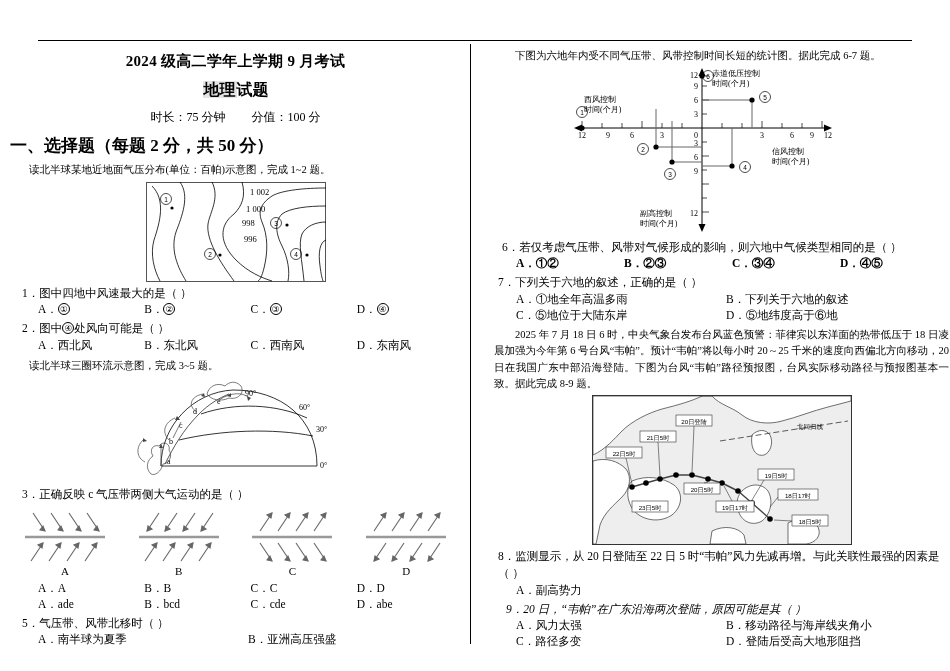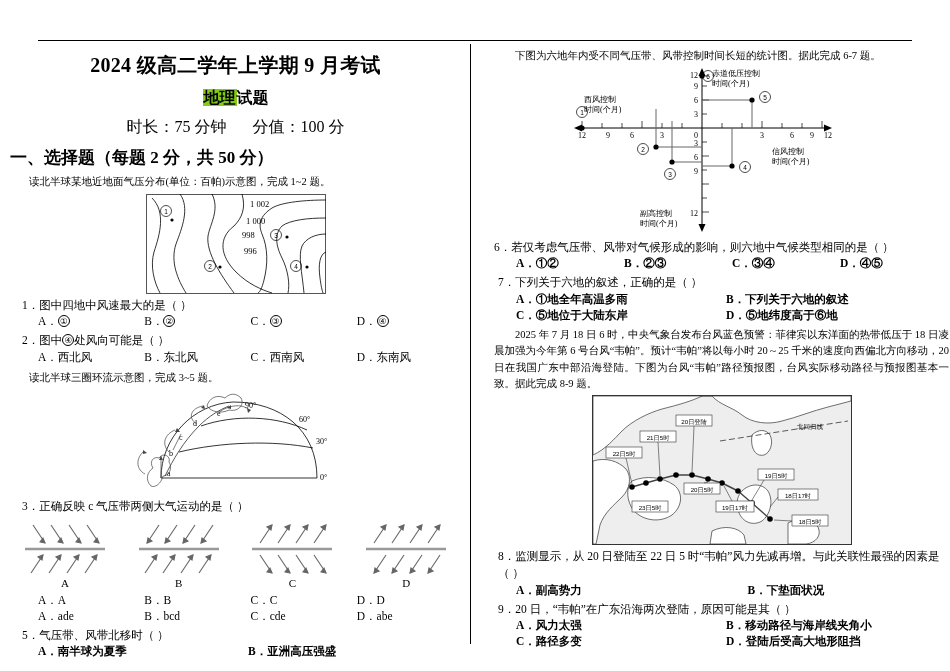--- a/index.html
+++ b/index.html
@@ -19,46 +19,46 @@
 
   
   .col { position: absolute; top: 44px; width: 455px; }
   .col-left { left: 8px; }
   .col-right { left: 494px; }
 
   
   .col-divider { position: absolute; left: 470px; top: 44px; width: 1px; height: 600px; background: #000; }
 
   .exam-title {
-    text-align: center; font-size: 20px; font-weight: bold;
+    text-align: center; font-size: 15px; font-weight: bold;
     letter-spacing: .3px; margin: 8px 0 0 0;
     font-family: "Liberation Serif", serif;
   }
   .exam-subject {
     text-align: center; font-size: 16px; font-weight: bold;
     margin: 9px 0 0 0;
   }
-  .hl { background: #84cc16; padding: 0 1px; }
-  .exam-meta { text-align: center; font-size: 16px; margin: 8px 0 0 0; }
+  .hl { background: #e5e5e5; padding: 0 1px; }
+  .exam-meta { text-align: center; font-size: 12px; margin: 8px 0 0 0; }
   .exam-meta .gap { display: inline-block; width: 26px; }
 
   .section-head { font-size: 17px; font-weight: bold; margin: 8px 0 0 2px; }
 
   .material {
     font-size: 10.5px; margin: 5px 0 0 0; text-indent: 2em;
     line-height: 1.5;
   }
   .material-j { text-indent: 2em; text-align: justify; }
 
   .q { font-size: 11.5px; margin: 3px 0 0 14px; line-height: 1.45; }
   .q-num { }
   .opts { display: flex; font-size: 11.5px; margin: 1px 0 0 30px; }
   .opts > div { }
   .opt-4 > div { width: 108px; }
-  .opt-2 > div { width: 210px; font-weight: bold; }
+  .opt-2 > div { width: 210px; }
   .circ {
     display: inline-block; width: 12px; height: 12px; line-height: 11px;
     border: 1px solid #000; border-radius: 50%; text-align: center;
     font-size: 8.5px; vertical-align: 1px; font-family: "Liberation Sans", sans-serif;
   }
 
   .fig { margin: 4px 0 0 0; display: flex; justify-content: center; }
 
   svg { display: block; }
   .optlabel { text-align: center; font-size: 11px; font-family: "Liberation Serif", serif; }
@@ -510,21 +510,21 @@
           <text x="253" y="34" font-size="6.5" text-anchor="middle" font-family="'Liberation Sans',sans-serif">5</text>
         </g>
         <g>
           <circle cx="190" cy="10" r="2.6" fill="#000"></circle>
           <circle cx="196" cy="10" r="5.5" fill="none" stroke="#000" stroke-width="0.7"></circle>
           <text x="196" y="13" font-size="6.5" text-anchor="middle" font-family="'Liberation Sans',sans-serif">6</text>
         </g>
       </svg>
     </div>
 
-    <div class="q" style="margin-left:0;">
+    <div class="q" style="margin-left:8px;">
       <span class="q-num">6．</span><span>若仅考虑气压带、风带对气候形成的影响，则六地中气候类型相同的是（    ）</span>
     </div>
     <div class="opts opt-4" style="margin-left:22px;font-weight:bold;">
       <div><span>A．</span><span>①②</span></div>
       <div><span>B．</span><span>②③</span></div>
       <div><span>C．</span><span>③④</span></div>
       <div><span>D．</span><span>④⑤</span></div>
     </div>
 
     <div class="q" style="margin-left:4px;">
@@ -623,24 +623,23 @@
           </g>
         </g>
       </svg>
     </div>
 
     <div class="q" style="margin-left:4px;">
       <span class="q-num">8．</span><span>监测显示，从 20 日登陆至 22 日 5 时“韦帕”风力先减再增。与此关联性最强的因素是（    ）</span>
     </div>
     <div class="opts opt-2" style="margin-left:22px;gap:30px;">
       <div><span>A．</span><span>副高势力</span></div>
-      <div><span>B．</span><span>下垫面状况</span></div>
-    </div>
-
-    <div class="q" style="margin-left:4px;">
+    </div>
+
+    <div class="q" style="margin-left:12px;font-style:italic;">
       <span class="q-num">9．</span><span>20 日，“韦帕”在广东沿海两次登陆，原因可能是其（    ）</span>
     </div>
     <div class="opts opt-2" style="margin-left:22px;">
       <div><span>A．</span><span>风力太强</span></div>
       <div><span>B．</span><span>移动路径与海岸线夹角小</span></div>
     </div>
     <div class="opts opt-2" style="margin-left:22px;">
       <div><span>C．</span><span>路径多变</span></div>
       <div><span>D．</span><span>登陆后受高大地形阻挡</span></div>
     </div>

